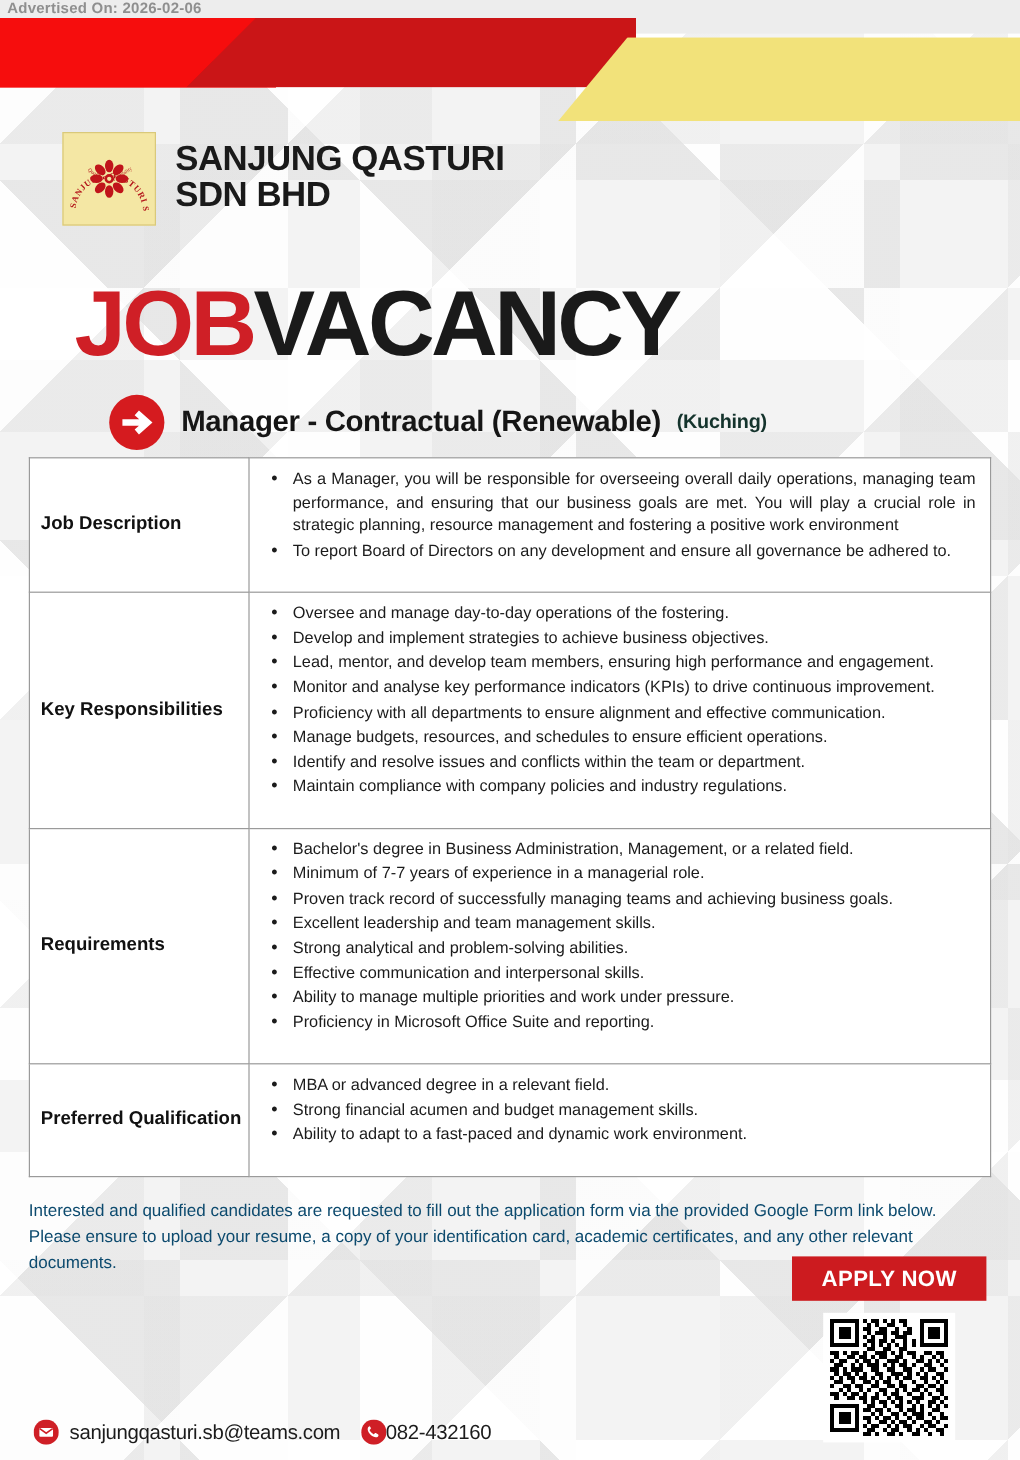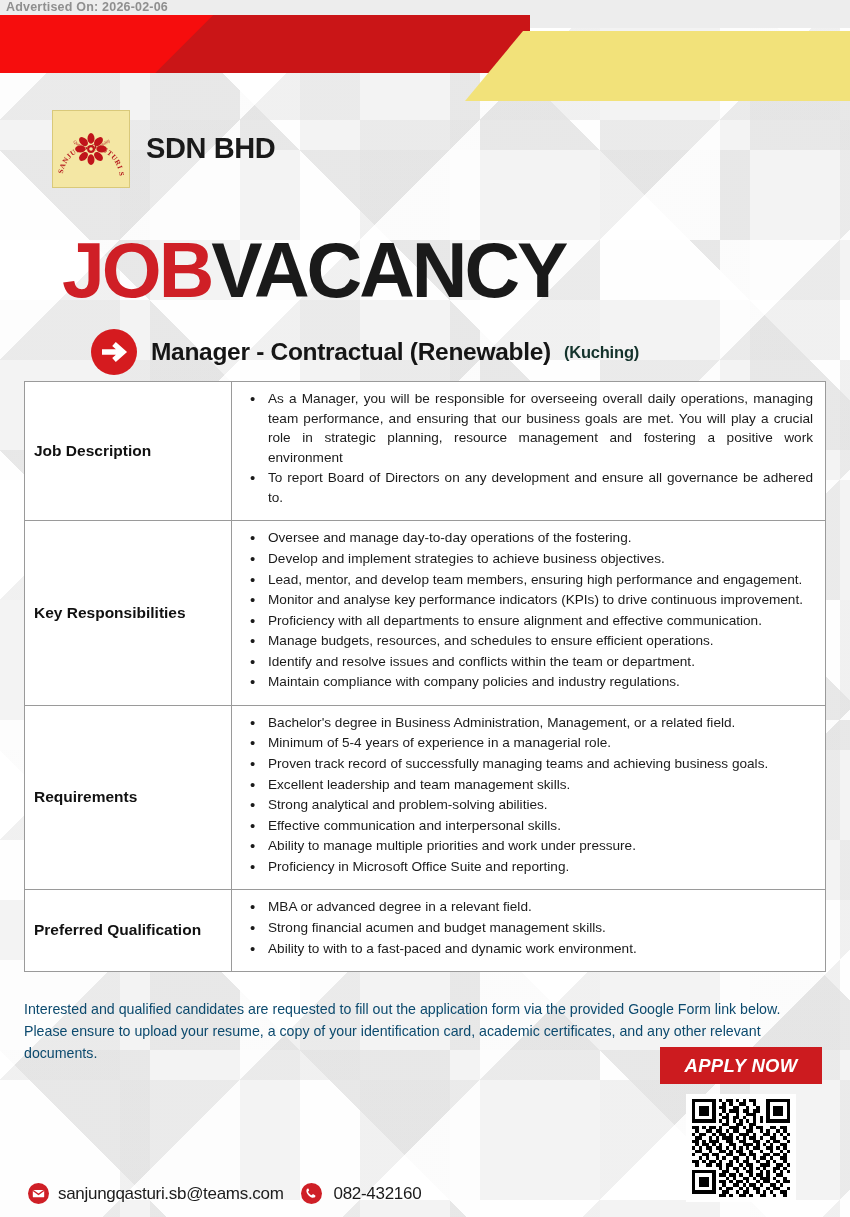--- a/index.html
+++ b/index.html
@@ -105,24 +105,24 @@
   #table {
     position:absolute; left:24px; top:381px; width:802px;
     border-collapse:collapse; background:#ffffff;
   }
   #table td {
     border:1px solid #9a9a9a;
     vertical-align:middle;
     background:#ffffff;
   }
   td.label {
-    width:207px; padding:10px 0 10px 9px;
+    width:183px; padding:10px 0 10px 9px;
     font-size:15.5px; font-weight:bold; color:#111; line-height:1.33;
   }
-  td.content { padding:7px 10px 12px 0; }
+  td.content { padding:7px 10px 24px 0; }
   ul.bullets { list-style:none; }
   ul.bullets li {
     position:relative; padding-left:22px; margin:0 0 1px 14px;
     font-size:13.6px; color:#1b1b1b; line-height:1.44;
   }
   ul.bullets li::before {
     content:"•"; position:absolute; left:4px; top:-1px;
     font-size:15px; color:#1b1b1b;
   }
   li.justify { text-align:justify; padding-right:2px; }
@@ -130,33 +130,33 @@
   
   #note {
     position:absolute; left:24px; top:998px; width:800px;
     font-size:14.2px; color:#0c4a6e; line-height:1.55;
   }
 
   
   #apply-btn {
     position:absolute; left:660px; top:1047px; width:162px; height:37px;
     background:#cc1b1f; color:#fff; font-size:18.5px; font-weight:bold;
-    display:flex; align-items:center; justify-content:center; letter-spacing:.3px;font-style:italic;
+    display:flex; align-items:center; justify-content:center; letter-spacing:.3px;
   }
   #qr { position:absolute; left:686px; top:1094px; width:110px; height:108px; background:#fff; padding:5px; }
   #qr svg { display:block; }
 
   
   #footer {
     position:absolute; left:28px; top:1183px;
     display:flex; align-items:center; gap:9px; white-space:nowrap;
   }
   .contact-icon { width:21px; height:21px; flex:none; }
   .contact-text { font-size:17px; color:#1b1b1b; letter-spacing:-.3px; }
-  #phone-group { display:flex; align-items:center; gap:12px; margin-left:8px; }
+  #phone-group { display:flex; align-items:center; gap:0; margin-left:8px; }
 </style>
 </head>
 <body>
 
 <div id="poster">
 
   <div id="bg-pattern"></div>
   <div id="bg-pattern2"></div>
 
   <div id="adv-strip">
@@ -193,20 +193,21 @@
           <ellipse cx="11.2" cy="11.2" rx="4.1" ry="6.2" transform="rotate(-45 11.2 11.2)"></ellipse>
           <ellipse cx="28.8" cy="11.2" rx="4.1" ry="6.2" transform="rotate(45 28.8 11.2)"></ellipse>
           <ellipse cx="11.2" cy="28.8" rx="4.1" ry="6.2" transform="rotate(45 11.2 28.8)"></ellipse>
           <ellipse cx="28.8" cy="28.8" rx="4.1" ry="6.2" transform="rotate(-45 28.8 28.8)"></ellipse>
           <circle cx="20" cy="20" r="4.6"></circle>
         </g>
         <circle cx="20" cy="20" r="2.1" fill="#f4e7a4"></circle>
       </svg>
     </div>
     <div id="company-name">
+      <div>SANJUNG QASTURI</div>
       <div>SDN BHD</div>
     </div>
   </div>
 
   <div id="position-row">
     <svg id="arrow-circle" viewBox="0 0 48 48">
       <circle cx="24" cy="24" r="23" fill="#d51b1f"></circle>
       <path d="M12 24 h18 M24 16 l9 8 -9 8" stroke="#fff" stroke-width="5.4" fill="none" stroke-linecap="butt" stroke-linejoin="miter"></path>
     </svg>
     <span id="position-title">Manager - Contractual (Renewable)</span>
@@ -243,39 +244,39 @@
             <li>Identify and resolve issues and conflicts within the team or department.</li>
             <li>Maintain compliance with company policies and industry regulations.</li>
           </ul>
         </td>
       </tr>
       <tr>
         <td class="label">Requirements</td>
         <td class="content">
           <ul class="bullets">
             <li>Bachelor's degree in Business Administration, Management, or a related field.</li>
-            <li> Minimum of 5-4 years of experience in a managerial role.</li>
+            <li> Minimum of 7-7 years of experience in a managerial role.</li>
             <li class="justify"> Proven track record of successfully managing teams and achieving business goals.</li>
             <li> Excellent leadership and team management skills.</li>
             <li>Strong analytical and problem-solving abilities.</li>
             <li>Effective communication and interpersonal skills.</li>
             <li>Ability to manage multiple priorities and work under pressure.</li>
             <li> Proficiency in Microsoft Office Suite and reporting.</li>
           </ul>
         </td>
       </tr>
       <tr>
         <td class="label">
           <span>Preferred Qualification</span>
         </td>
         <td class="content">
           <ul class="bullets">
             <li>MBA or advanced degree in a relevant field.</li>
             <li> Strong financial acumen and budget management skills.</li>
-            <li> Ability to with to a fast-paced and dynamic work environment.</li>
+            <li> Ability to adapt to a fast-paced and dynamic work environment.</li>
           </ul>
         </td>
       </tr>
     </tbody>
   </table>
 
   <div id="note">Interested and qualified candidates are requested to fill out the application form via the provided Google Form link below. Please ensure to upload your resume, a copy of your identification card, academic certificates, and any other relevant documents.</div>
 
   <div id="apply-btn">APPLY NOW</div>
 

